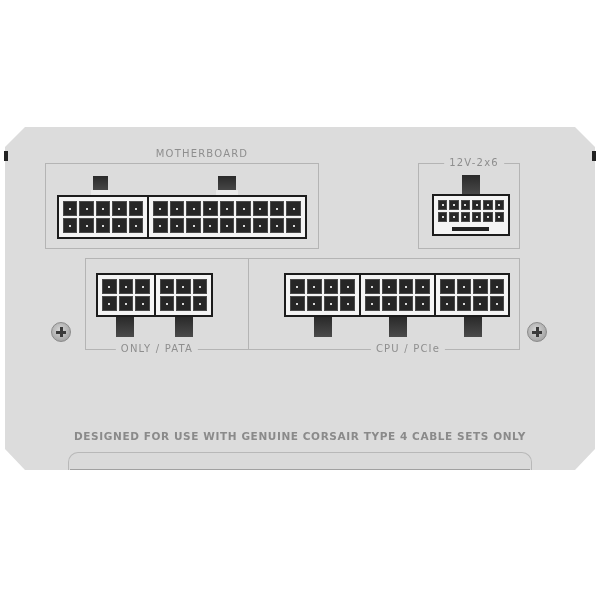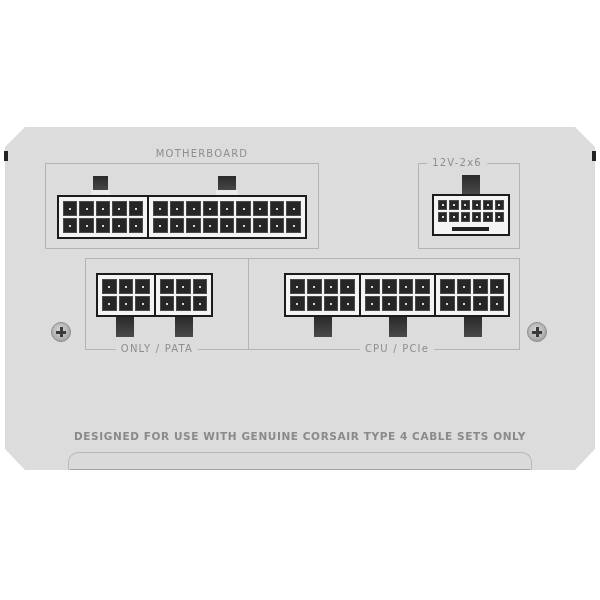--- a/index.html
+++ b/index.html
@@ -73,21 +73,21 @@
     <div class="pin"></div>
     <div class="pin"></div>
     <div class="pin"></div>
     <div class="pin"></div>
     <div class="pin"></div>
     <div class="pin"></div>
     <div class="pin"></div>
   </div>
 
 <div class="group" style="left:418px;top:163px;width:102px;height:86px;"></div>
-<div class="glabel" style="left:457px;top:157px;">12V-2x6</div>
+<div class="glabel" style="left:474px;top:157px;">12V-2x6</div>
 <div class="latch" style="left:462px;top:175px;width:18px;height:20px;"></div>
 <div class="conn" id="gpu" style="left:432px;top:194px;width:78px;height:42px;padding:4px 4px 12px 4px;grid-template-columns:repeat(6,1fr);grid-template-rows:repeat(2,1fr);">
     <div class="pin"></div>
     <div class="pin"></div>
     <div class="pin"></div>
     <div class="pin"></div>
     <div class="pin"></div>
     <div class="pin"></div>
     <div class="pin"></div>
     <div class="pin"></div>
@@ -113,21 +113,21 @@
     <div class="pin"></div>
     <div class="pin"></div>
     <div class="pin"></div>
     <div class="pin"></div>
     <div class="pin"></div>
   </div>
 <div class="latch" style="left:116px;top:317px;width:18px;height:20px;"></div>
 <div class="latch" style="left:175px;top:317px;width:18px;height:20px;"></div>
 
 <div class="group" style="left:248px;top:258px;width:272px;height:92px;"></div>
-<div class="glabel" style="left:397px;top:343px;">CPU / PCIe</div>
+<div class="glabel" style="left:408px;top:343px;">CPU / PCIe</div>
 <div class="conn" id="cpu1" style="left:284px;top:273px;width:77px;height:44px;grid-template-columns:repeat(4,1fr);grid-template-rows:repeat(2,1fr);">
     <div class="pin"></div>
     <div class="pin"></div>
     <div class="pin"></div>
     <div class="pin"></div>
     <div class="pin"></div>
     <div class="pin"></div>
     <div class="pin"></div>
     <div class="pin"></div>
   </div>

